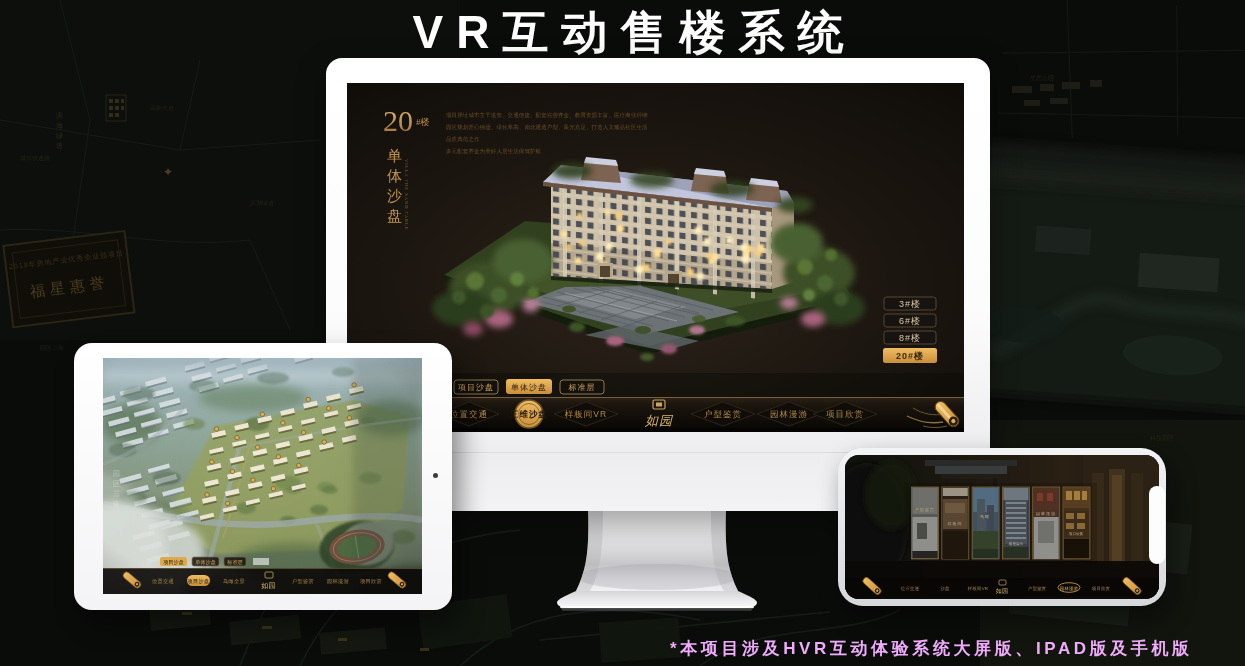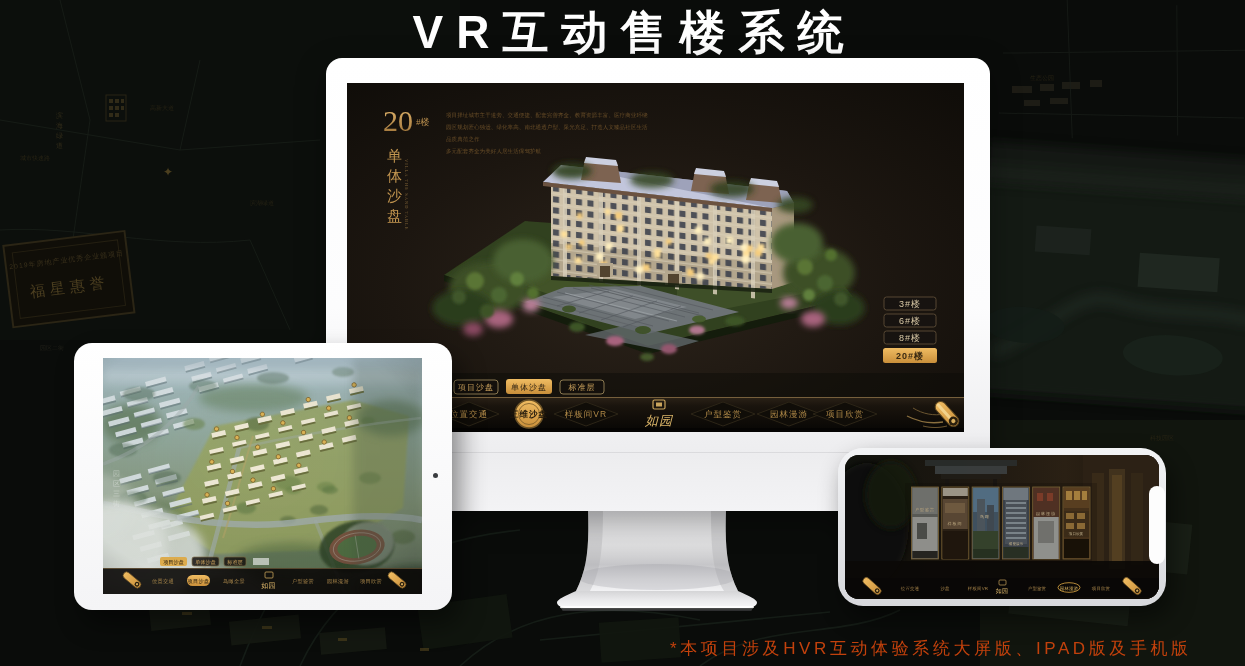--- a/index.html
+++ b/index.html
@@ -934,15 +934,15 @@
     <g transform="translate(287,131) rotate(-48)">
       <rect x="-3.5" y="-11" width="7" height="22" rx="3.5" fill="url(#goldbtn)" stroke="#5a4520" stroke-width="0.7"></rect>
       <circle cx="0" cy="7" r="2.4" fill="#2a1f0e"></circle>
           <circle cx="0" cy="7" r="1.1" fill="#d8ae5e"></circle>
     </g>
   </g>
 </svg>
 
 <div class="abs" style="left:1149px;top:486px;width:16px;height:78px;border-radius:8px;background:#fdfdfd;"></div>
 
-<div class="abs" id="caption" style="left:670px;top:637px;color:#c2410c;font-size:17px;letter-spacing:3.6px;">*本项目涉及HVR互动体验系统大屏版、IPAD版及手机版</div>
+<div class="abs" id="caption" style="left:670px;top:637px;color:#f0abfc;font-size:17px;letter-spacing:3.6px;font-weight:bold;">*本项目涉及HVR互动体验系统大屏版、IPAD版及手机版</div>
 
 </div>
 
 </body></html>

